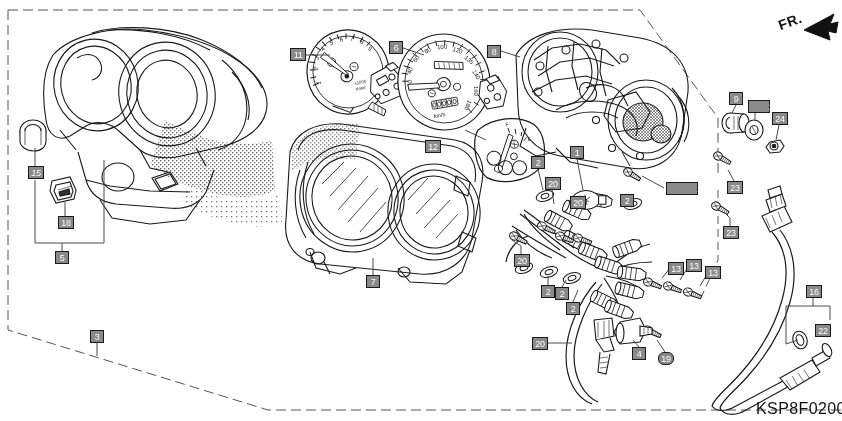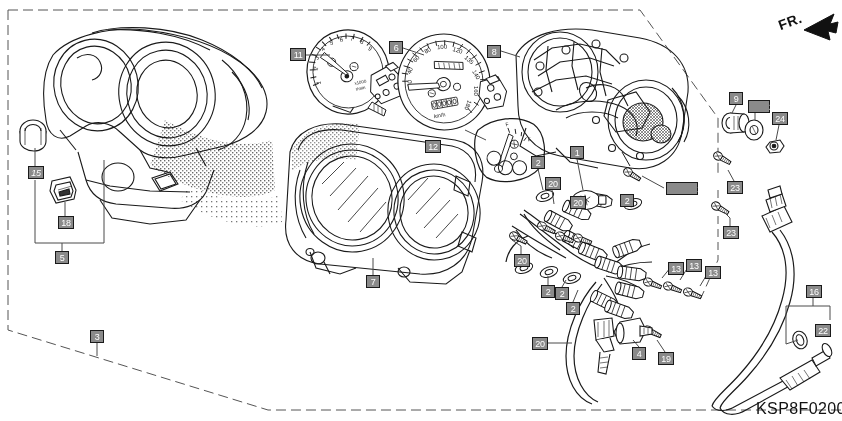--- a/index.html
+++ b/index.html
@@ -643,18 +643,18 @@
       <div class="lbl w2" style="left: 514px; top: 254px;">20</div>
       <div class="lbl" style="left: 541px; top: 285px;">2</div>
       <div class="lbl" style="left: 555px; top: 287px;">2</div>
       <div class="lbl" style="left: 566px; top: 302px;">2</div>
       <div class="lbl w2" style="left: 570px; top: 196px;">20</div>
       <div class="lbl w2" style="left: 668px; top: 262px;">13</div>
       <div class="lbl w2" style="left: 686px; top: 259px;">13</div>
       <div class="lbl w2" style="left: 705px; top: 266px;">13</div>
       <div class="lbl w2" style="left: 532px; top: 337px;">20</div>
       <div class="lbl" style="left: 632px; top: 347px;">4</div>
-      <div class="lbl w2" style="left: 658px; top: 352px;">19</div>
+      <div class="lbl w2" style="left: 658px; top: 352px; border-radius: 6px;">19</div>
       <div class="lbl w2" style="left: 806px; top: 285px;">16</div>
       <div class="lbl w2" style="left: 815px; top: 324px;">22</div>
     </div>
 
 </div>
 
 </body></html>

